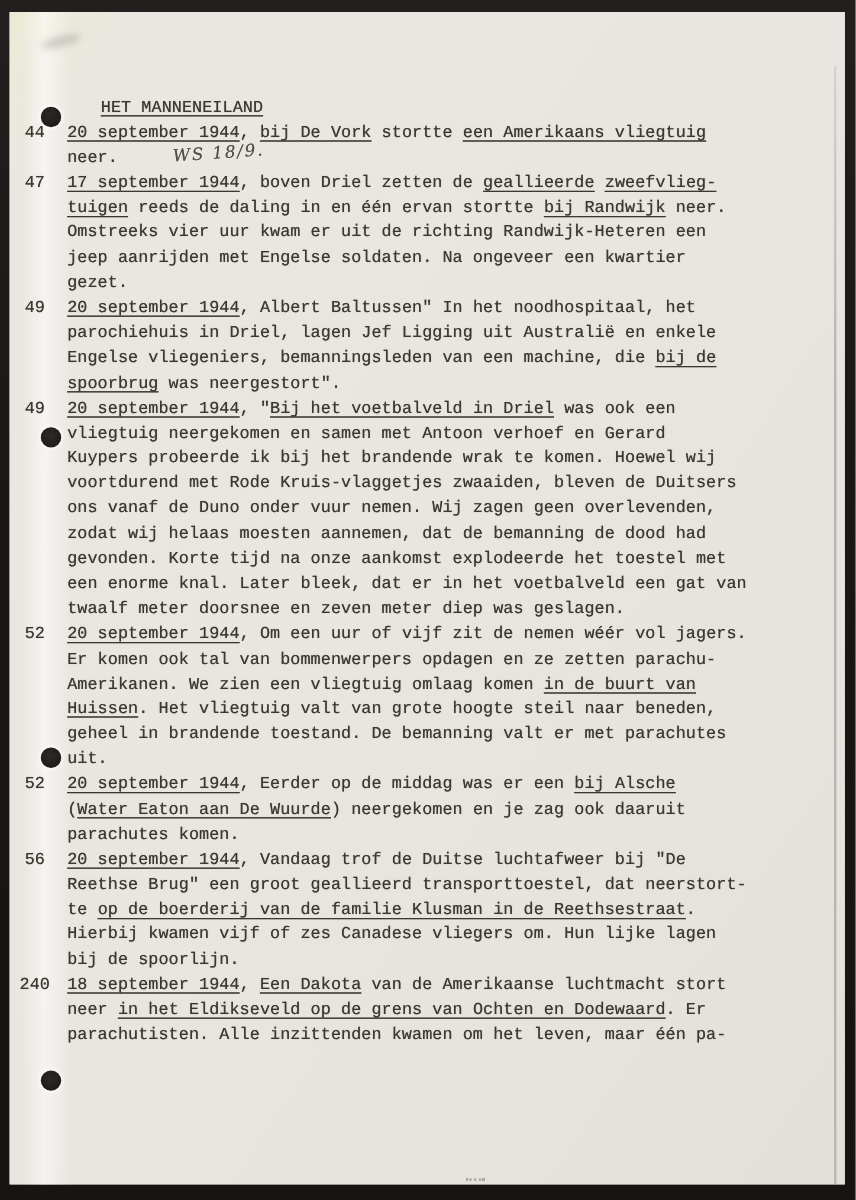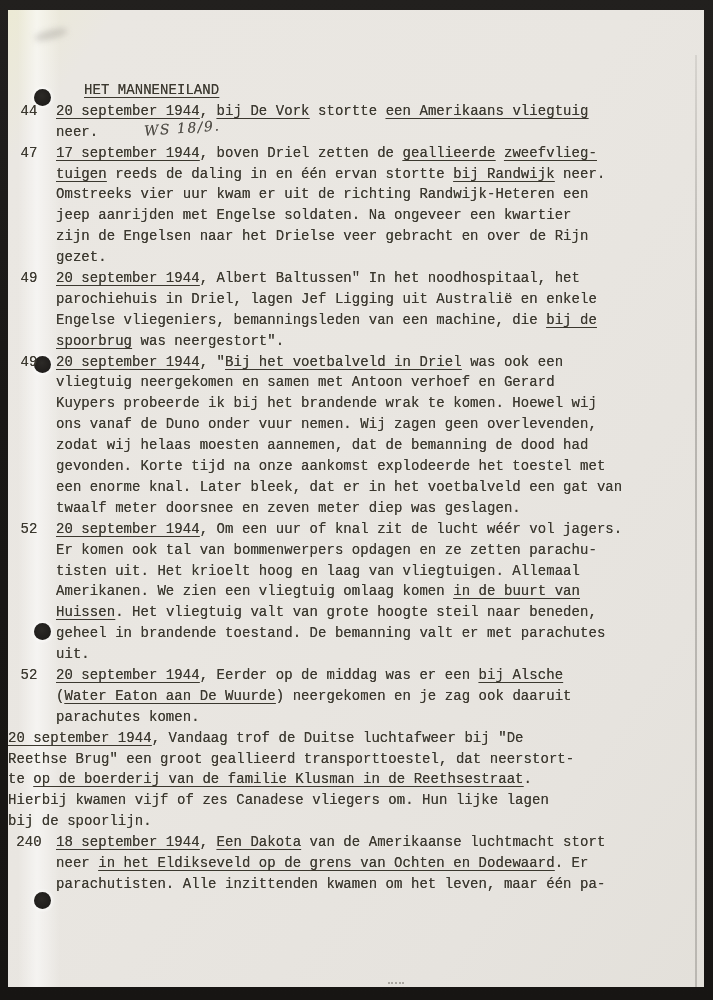--- a/index.html
+++ b/index.html
@@ -76,67 +76,67 @@
             <div class="line"><span class="seg">neer.</span></div>
           </div>
         </div>
         <div class="entry">
           <div class="num">47</div>
           <div class="ebody">
             <div class="line"><span class="seg u">17 september 1944</span><span class="seg">, boven Driel zetten de </span><span class="seg u">geallieerde</span><span class="seg"> </span><span class="seg u">zweefvlieg-</span></div>
             <div class="line"><span class="seg u">tuigen</span><span class="seg"> reeds de daling in en één ervan stortte </span><span class="seg u">bij Randwijk</span><span class="seg"> neer.</span></div>
             <div class="line"><span class="seg">Omstreeks vier uur kwam er uit de richting Randwijk-Heteren een</span></div>
             <div class="line"><span class="seg">jeep aanrijden met Engelse soldaten. Na ongeveer een kwartier</span></div>
-            <div class="line"><span class="seg">zijn de Engelsen naar het Drielse veer gebracht en over de Rijn</span></div>
             <div class="line"><span class="seg">gezet.</span></div>
           </div>
         </div>
         <div class="entry">
           <div class="num">49</div>
           <div class="ebody">
             <div class="line"><span class="seg u">20 september 1944</span><span class="seg">, Albert Baltussen" In het noodhospitaal, het</span></div>
             <div class="line"><span class="seg">parochiehuis in Driel, lagen Jef Ligging uit Australië en enkele</span></div>
             <div class="line"><span class="seg">Engelse vliegeniers, bemanningsleden van een machine, die </span><span class="seg u">bij de</span></div>
             <div class="line"><span class="seg u">spoorbrug</span><span class="seg"> was neergestort".</span></div>
           </div>
         </div>
         <div class="entry">
           <div class="num">49</div>
           <div class="ebody">
             <div class="line"><span class="seg u">20 september 1944</span><span class="seg">, "</span><span class="seg u">Bij het voetbalveld in Driel</span><span class="seg"> was ook een</span></div>
             <div class="line"><span class="seg">vliegtuig neergekomen en samen met Antoon verhoef en Gerard</span></div>
             <div class="line"><span class="seg">Kuypers probeerde ik bij het brandende wrak te komen. Hoewel wij</span></div>
+            <div class="line"><span class="seg">voortdurend met Rode Kruis-vlaggetjes zwaaiden, bleven de Duitsers</span></div>
             <div class="line"><span class="seg">ons vanaf de Duno onder vuur nemen. Wij zagen geen overlevenden,</span></div>
             <div class="line"><span class="seg">zodat wij helaas moesten aannemen, dat de bemanning de dood had</span></div>
             <div class="line"><span class="seg">gevonden. Korte tijd na onze aankomst explodeerde het toestel met</span></div>
             <div class="line"><span class="seg">een enorme knal. Later bleek, dat er in het voetbalveld een gat van</span></div>
             <div class="line"><span class="seg">twaalf meter doorsnee en zeven meter diep was geslagen.</span></div>
           </div>
         </div>
         <div class="entry">
           <div class="num">52</div>
           <div class="ebody">
-            <div class="line"><span class="seg u">20 september 1944</span><span class="seg">, Om een uur of knal zit de lucht wéér vol jagers.</span></div>
+            <div class="line"><span class="seg u">20 september 1944</span><span class="seg">, Om een uur of vijf zit de nemen wéér vol jagers.</span></div>
             <div class="line"><span class="seg">Er komen ook tal van bommenwerpers opdagen en ze zetten parachu-</span></div>
-            <div class="line"><span class="seg">tisten uit. Het krioelt hoog en laag van vliegtuigen. Allemaal</span></div>
             <div class="line"><span class="seg">Amerikanen. We zien een vliegtuig omlaag komen </span><span class="seg u">in de buurt van</span></div>
             <div class="line"><span class="seg u">Huissen</span><span class="seg">. Het vliegtuig valt van grote hoogte steil naar beneden,</span></div>
             <div class="line"><span class="seg">geheel in brandende toestand. De bemanning valt er met parachutes</span></div>
             <div class="line"><span class="seg">uit.</span></div>
           </div>
         </div>
         <div class="entry">
           <div class="num">52</div>
           <div class="ebody">
             <div class="line"><span class="seg u">20 september 1944</span><span class="seg">, Eerder op de middag was er een </span><span class="seg u">bij Alsche</span></div>
             <div class="line"><span class="seg">(</span><span class="seg u">Water Eaton aan De Wuurde</span><span class="seg">) neergekomen en je zag ook daaruit</span></div>
             <div class="line"><span class="seg">parachutes komen.</span></div>
           </div>
         </div>
         <div class="entry">
+          <div class="num">56</div>
           <div class="ebody">
             <div class="line"><span class="seg u">20 september 1944</span><span class="seg">, Vandaag trof de Duitse luchtafweer bij "De</span></div>
             <div class="line"><span class="seg">Reethse Brug" een groot geallieerd transporttoestel, dat neerstort-</span></div>
             <div class="line"><span class="seg">te </span><span class="seg u">op de boerderij van de familie Klusman in de Reethsestraat</span><span class="seg">.</span></div>
             <div class="line"><span class="seg">Hierbij kwamen vijf of zes Canadese vliegers om. Hun lijke lagen</span></div>
             <div class="line"><span class="seg">bij de spoorlijn.</span></div>
           </div>
         </div>
         <div class="entry">
           <div class="num">240</div>

